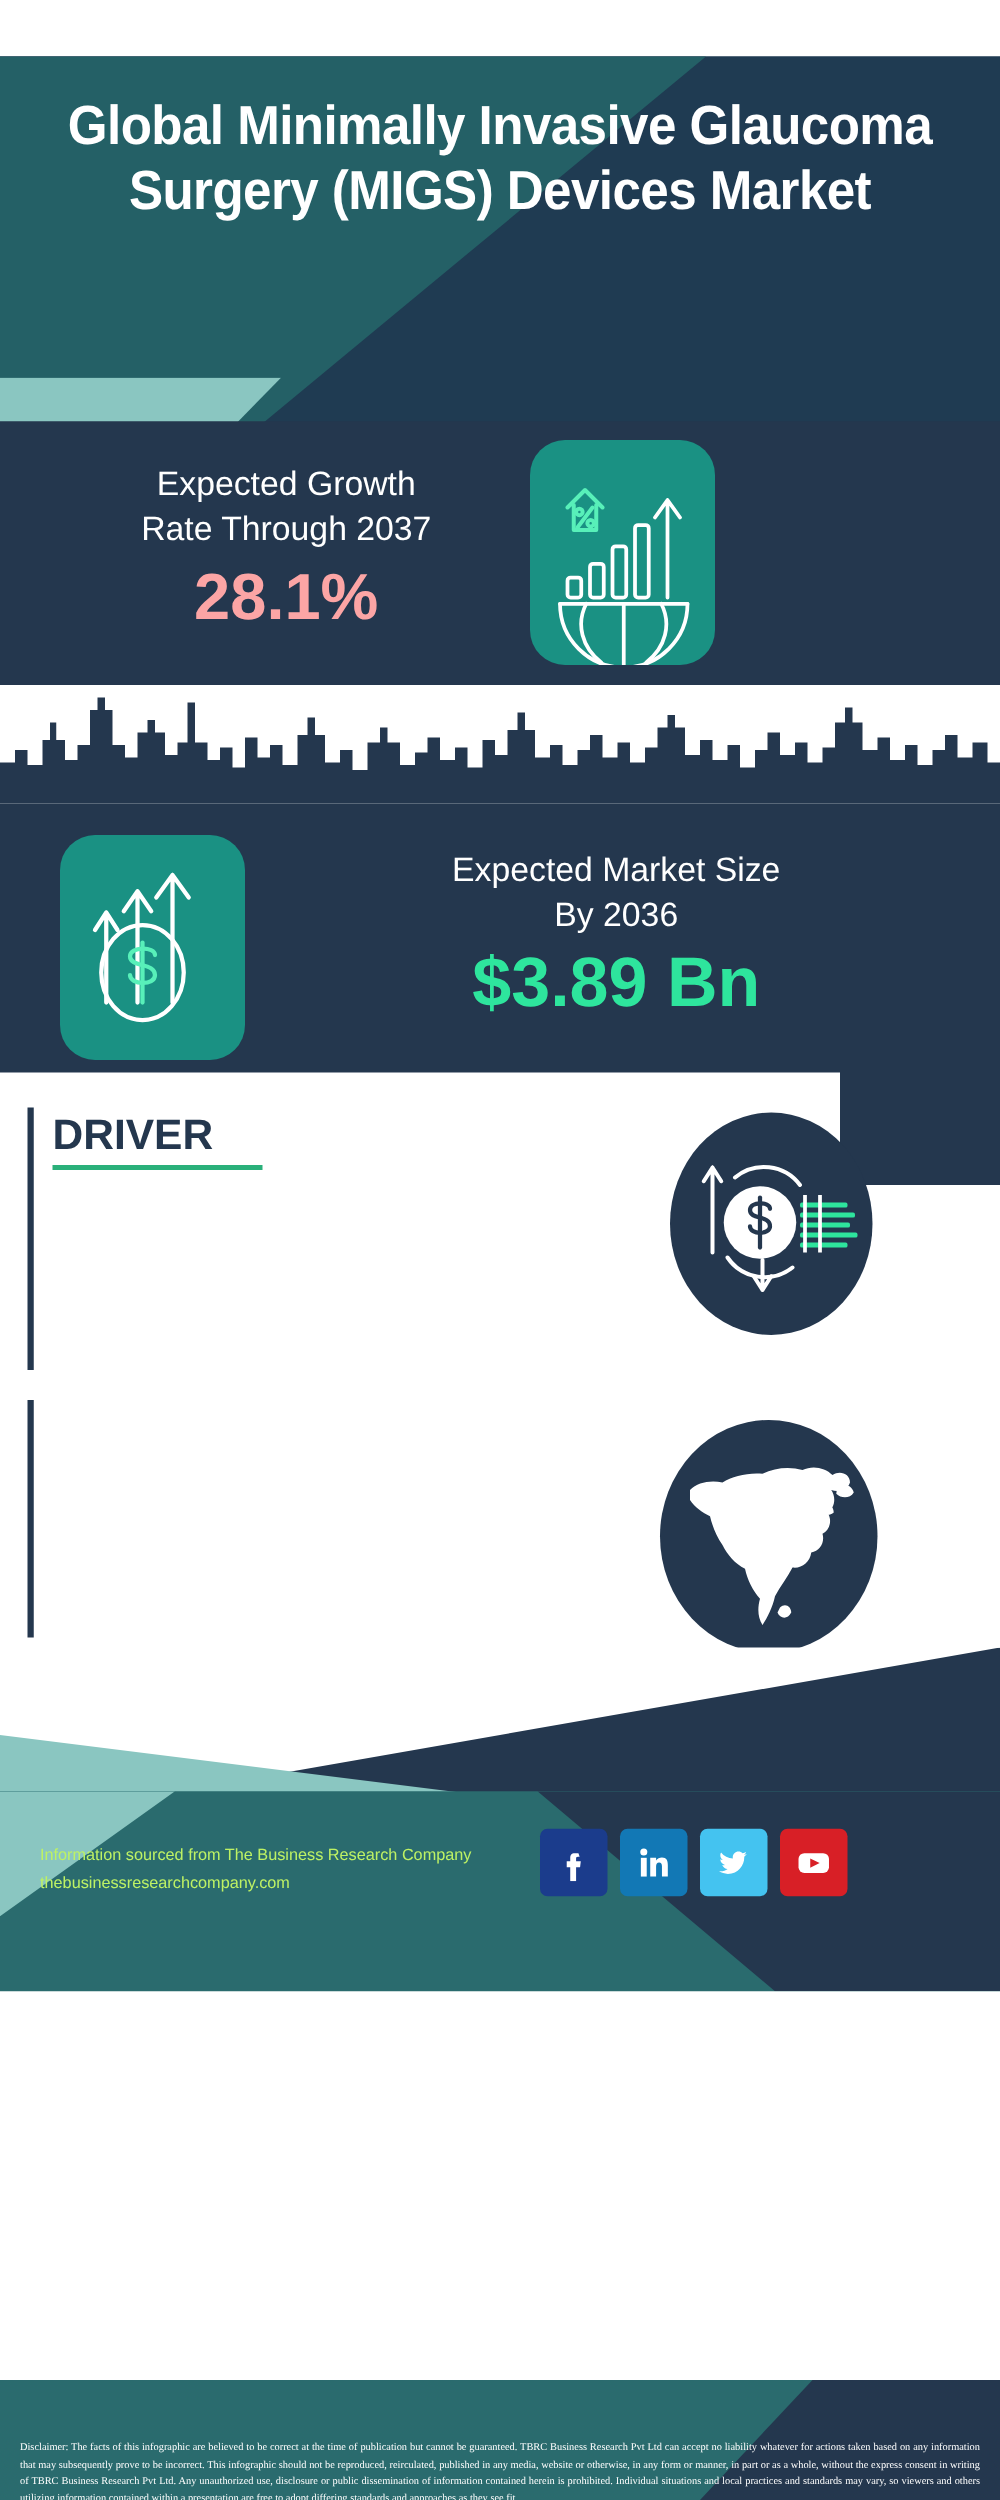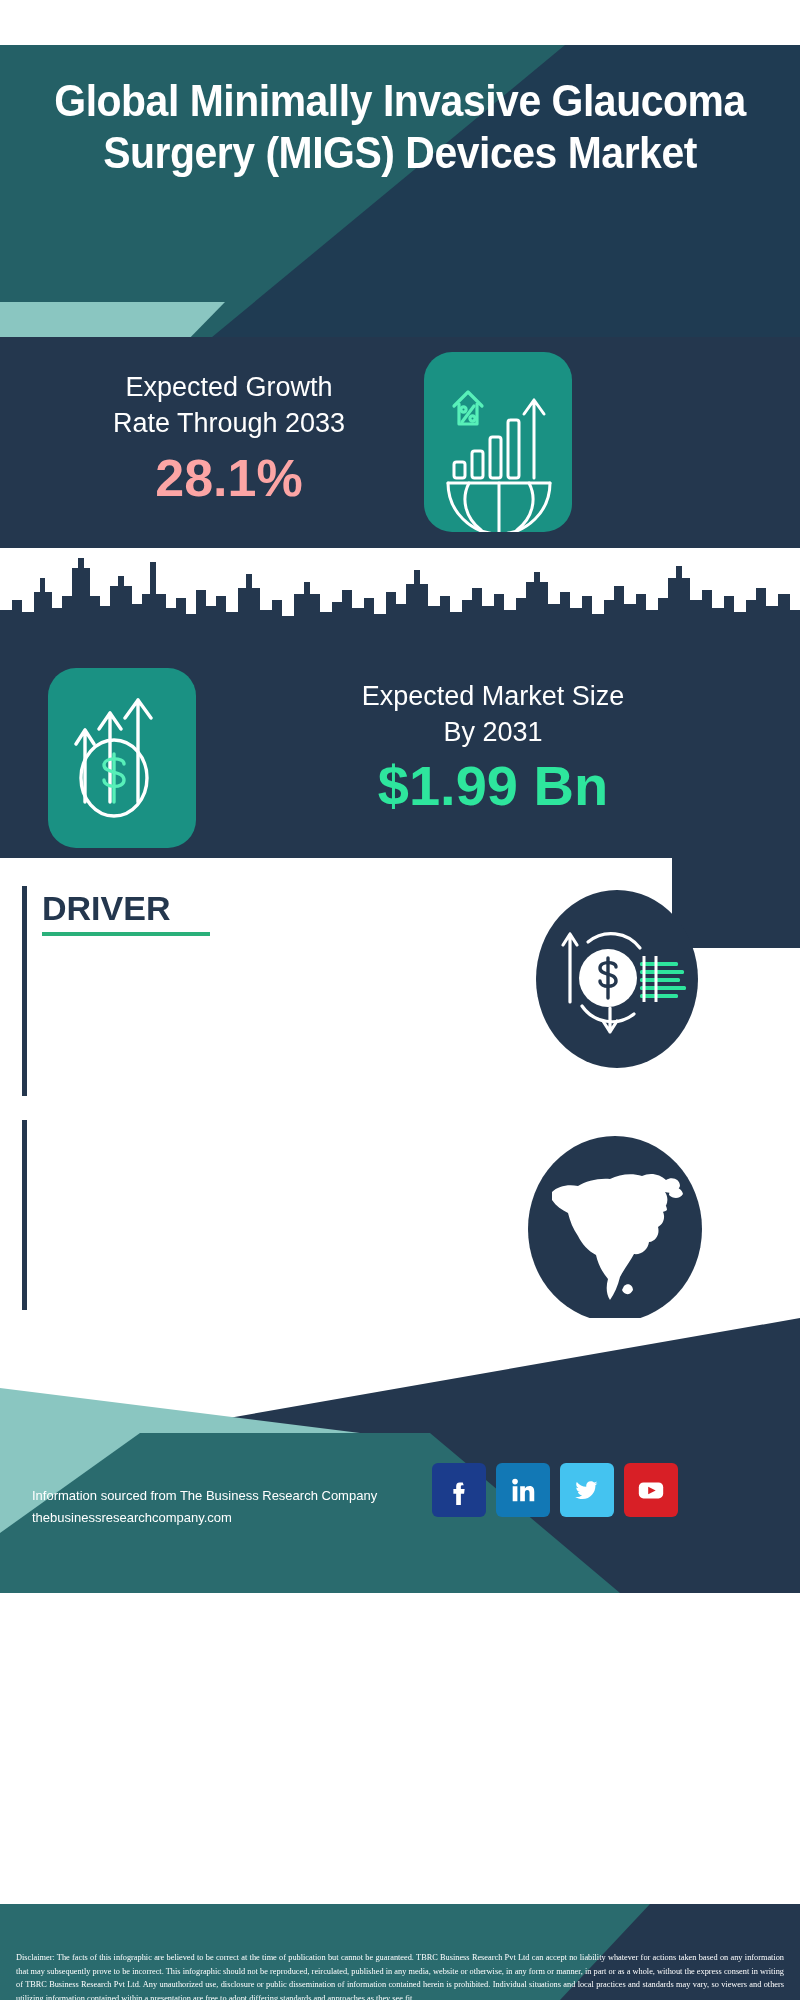--- a/index.html
+++ b/index.html
@@ -130,22 +130,22 @@
     position:absolute; right:0; top:0; width:800px; height:160px;
     background:#24374e;
     clip-path: polygon(430px 0, 800px 0, 800px 160px, 620px 160px);
   }
   .footer-lt-left {
     position:absolute; left:0; top:0; width:330px; height:160px;
     background:#8ac6c1;
     clip-path: polygon(0 0, 140px 0, 0 100px);
   }
   .footer-source {
-    position:absolute; left:32px; top:52px; width:380px;
-    color:#ffffff; font-size:13px; line-height:22px;
+    position:absolute; left:32px; top:40px; width:380px;
+    color:#bef264; font-size:13px; line-height:22px;
     font-family:"Liberation Sans Narrow","Liberation Sans",sans-serif;
   }
   .socials { position:absolute; left:432px; top:30px; display:flex; gap:10px; }
   .social {
     width:54px; height:54px; border-radius:6px;
     display:flex; align-items:center; justify-content:center;
     color:#ffffff; font-weight:bold;
   }
   .s-fb { background:#1b3c8c; }
   .s-li { background:#1278b5; }
@@ -180,21 +180,21 @@
   <div class="header">
     <div class="header-diag"></div>
     <div class="header-title">Global Minimally Invasive Glaucoma Surgery (MIGS) Devices Market</div>
   </div>
   <div class="teal-wedge"></div>
 
   <div class="growth">
     <div class="growth-inner">
       <div class="growth-text">
         <div class="growth-label">Expected Growth</div>
-        <div class="growth-label">Rate Through 2033</div>
+        <div class="growth-label">Rate Through 2037</div>
         <div class="growth-value">28.1%</div>
       </div>
       <div class="growth-icon-box">
         <svg viewBox="0 0 148 180" width="148" height="180">
           <g fill="none" stroke="#58f0b9" stroke-width="3.2" stroke-linejoin="round" stroke-linecap="round">
             <path d="M30 54 L44 40 L58 54 M35 52 V72 H53 V52"></path>
             <circle cx="39.5" cy="57.5" r="2.6"></circle>
             <circle cx="48.5" cy="66.5" r="2.6"></circle>
             <line x1="50" y1="54" x2="38" y2="70"></line>
           </g>
@@ -231,22 +231,22 @@
         </g>
         <g fill="none" stroke="#58f0b9" stroke-width="3.4" stroke-linecap="round">
           <path d="M66 86 V134"></path>
           <path d="M76 96 c0-7-20-7-20 1 c0 9 20 5 20 15 c0 9-20 8-20 0"></path>
         </g>
       </svg>
     </div>
 
     <div class="market-text">
       <div class="market-label">Expected Market Size</div>
-      <div class="market-label">By 2031</div>
-      <div class="market-value">$1.99 Bn</div>
+      <div class="market-label">By 2036</div>
+      <div class="market-value">$3.89 Bn</div>
     </div>
   </div>
 
   <div class="content">
 
     <div class="rule" style="top:28px; height:210px;"></div>
     <div class="block" style="left:42px; top:30px; width:350px;">
       <div class="block-title" style="font-size:34px; line-height:40px;">DRIVER</div>
       <div class="underline" style="width:168px;"></div>
     </div>

